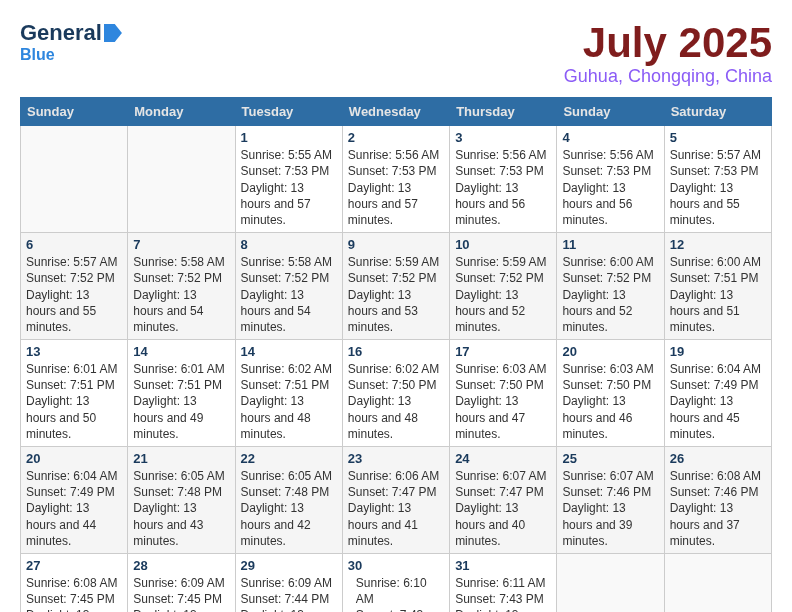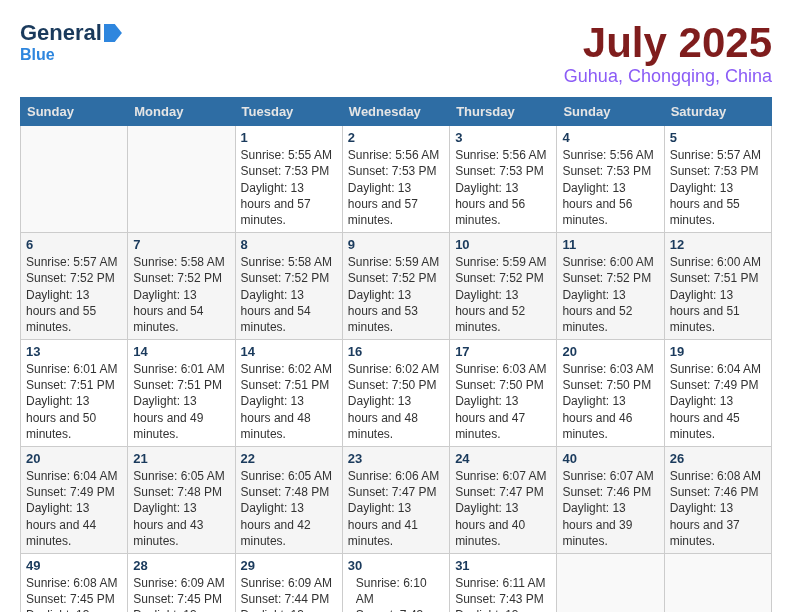--- a/index.html
+++ b/index.html
@@ -280,35 +280,35 @@
 Sunset: 7:47 PM
 Daylight: 13 hours and 41 minutes.</div>
         </td>
         <td>
           <span class="day-num">24</span>
           <div class="cell-content" style="white-space: pre-line;">Sunrise: 6:07 AM
 Sunset: 7:47 PM
 Daylight: 13 hours and 40 minutes.</div>
         </td>
         <td>
-          <span class="day-num">40</span>
+          <span class="day-num">25</span>
           <div class="cell-content" style="white-space: pre-line;">Sunrise: 6:07 AM
 Sunset: 7:46 PM
 Daylight: 13 hours and 39 minutes.</div>
         </td>
         <td>
           <span class="day-num">26</span>
           <div class="cell-content" style="white-space: pre-line;">Sunrise: 6:08 AM
 Sunset: 7:46 PM
 Daylight: 13 hours and 37 minutes.</div>
         </td>
       </tr>
       <tr>
         <td>
-          <span class="day-num">49</span>
+          <span class="day-num">27</span>
           <div class="cell-content" style="white-space: pre-line;">Sunrise: 6:08 AM
 Sunset: 7:45 PM
 Daylight: 13 hours and 36 minutes.</div>
         </td>
         <td>
           <span class="day-num">28</span>
           <div class="cell-content" style="white-space: pre-line;">Sunrise: 6:09 AM
 Sunset: 7:45 PM
 Daylight: 13 hours and 35 minutes.</div>
         </td>

